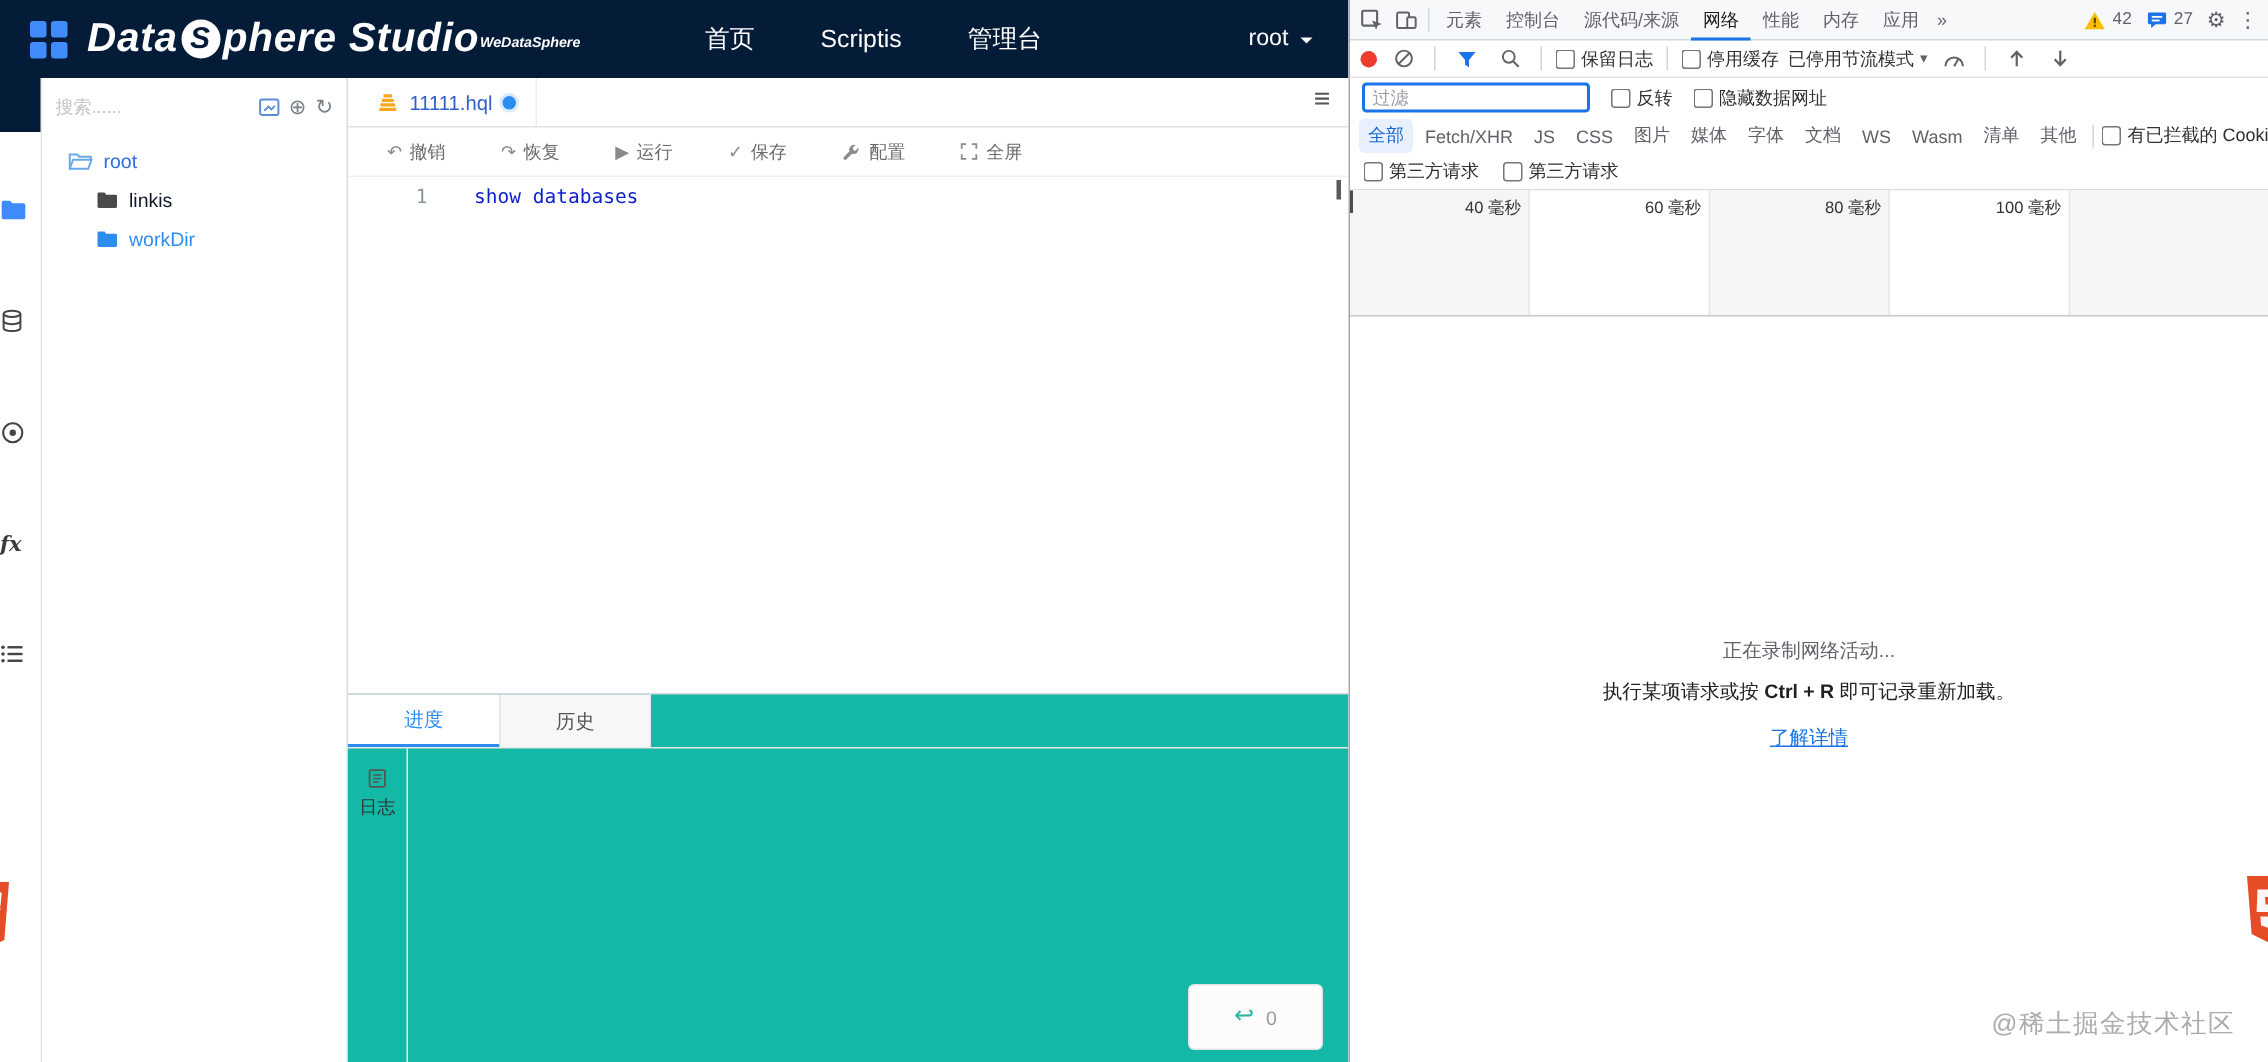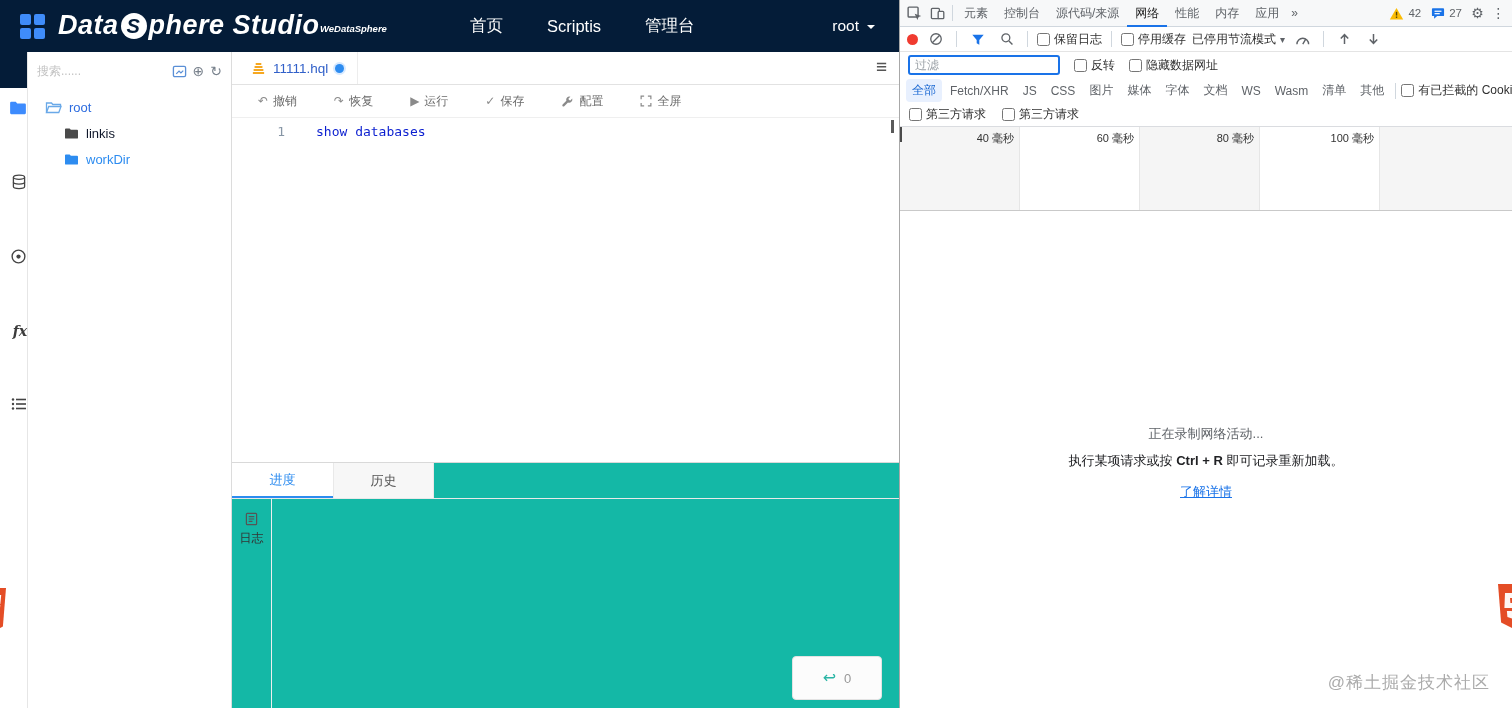--- a/index.html
+++ b/index.html
@@ -24,21 +24,21 @@
   .app-nav { position:absolute; left:470px; top:0; height:52px; display:flex; align-items:center;
              gap:44px; color:#fff; font-size:16.5px; }
   .app-nav div { cursor:pointer; }
   .header-user { position:absolute; right:24px; top:0; height:52px; display:flex; align-items:center;
                  gap:8px; color:#fff; font-size:15.5px; cursor:pointer; }
   .caret-down { width:0; height:0; border:4.5px solid transparent; border-top-color:#fff; margin-top:5px; }
 
   .activity-bar { position:absolute; left:0; top:52px; bottom:0; width:28px; background:#fff;
                   border-right:1px solid #e6e6e6; }
   .activity-top { height:36px; background:#041c38; }
-  .activity-icons { display:flex; flex-direction:column; align-items:flex-end; padding-top:12px; gap:57px; }
+  .activity-icons { display:flex; flex-direction:column; align-items:flex-start; padding-top:12px; gap:57px;margin-top:32px; }
   .activity-icons > div { cursor:pointer; }
   .fx-glyph { font-family:"DejaVu Serif",serif; font-style:italic; font-weight:bold;
               font-size:14px; color:#3c3c3c; }
 
   .file-explorer { position:absolute; left:28px; top:52px; bottom:0; width:204px; background:#fff;
                    border-right:1px solid #dcdcdc; }
   .fx-search { height:38px; display:flex; align-items:center; gap:6px; padding:0 9px; }
   .fx-search input { flex:1; min-width:0; border:0; outline:none; font-size:12px; color:#333; background:transparent; }
   .fx-search input::placeholder { color:#c3c3c3; }
   .fx-glyph-btn { color:#78818c; font-size:14px; cursor:pointer; line-height:1; }

